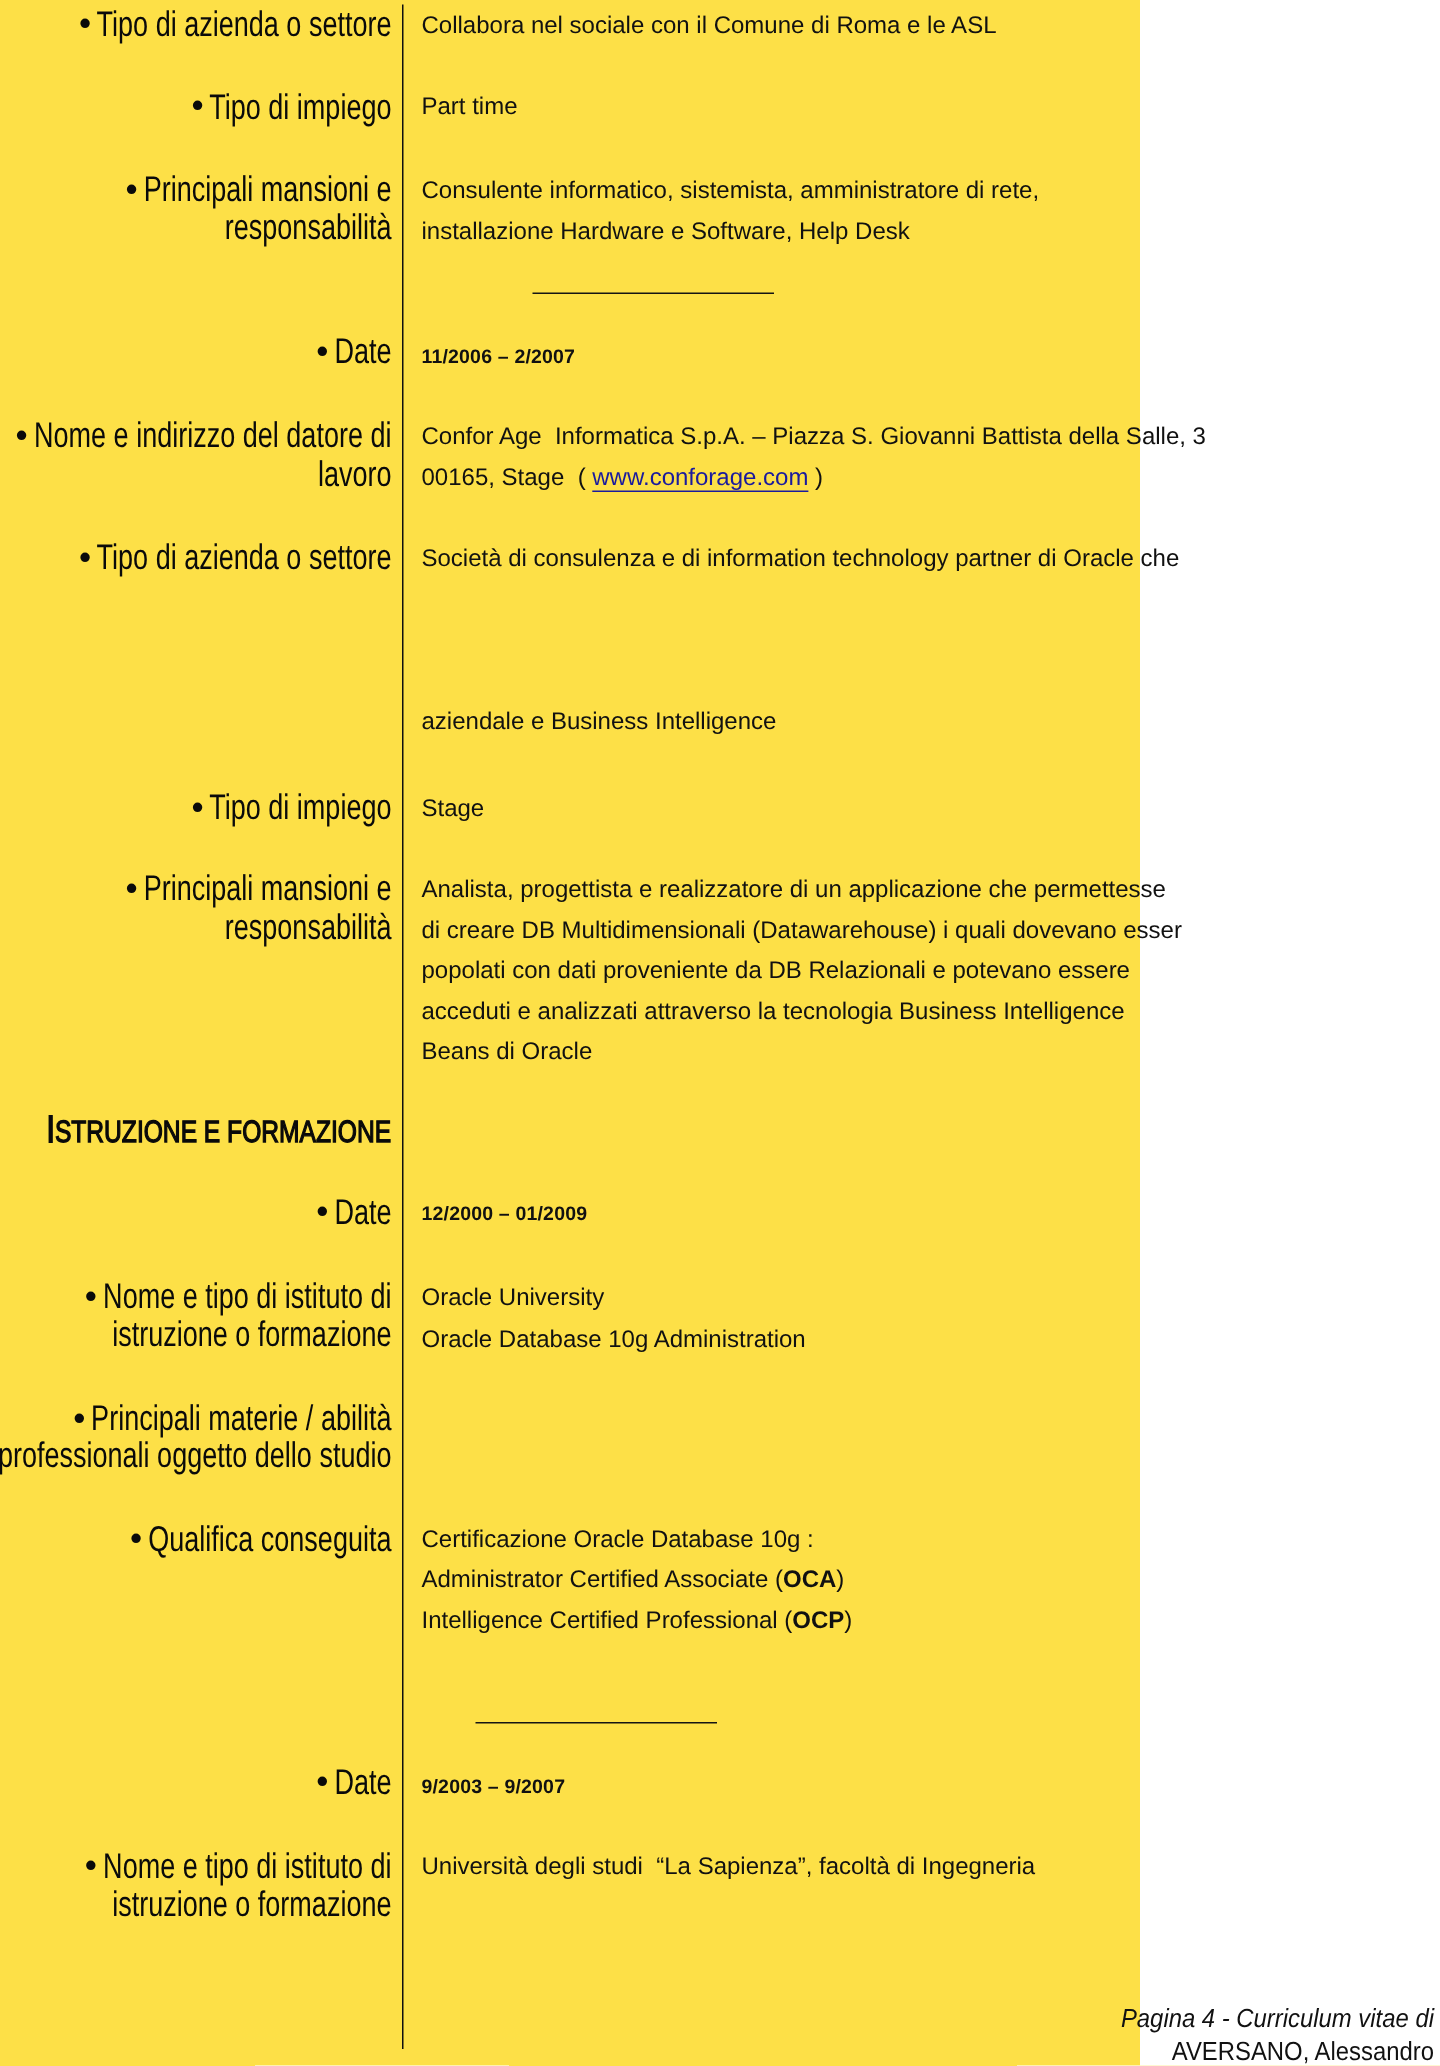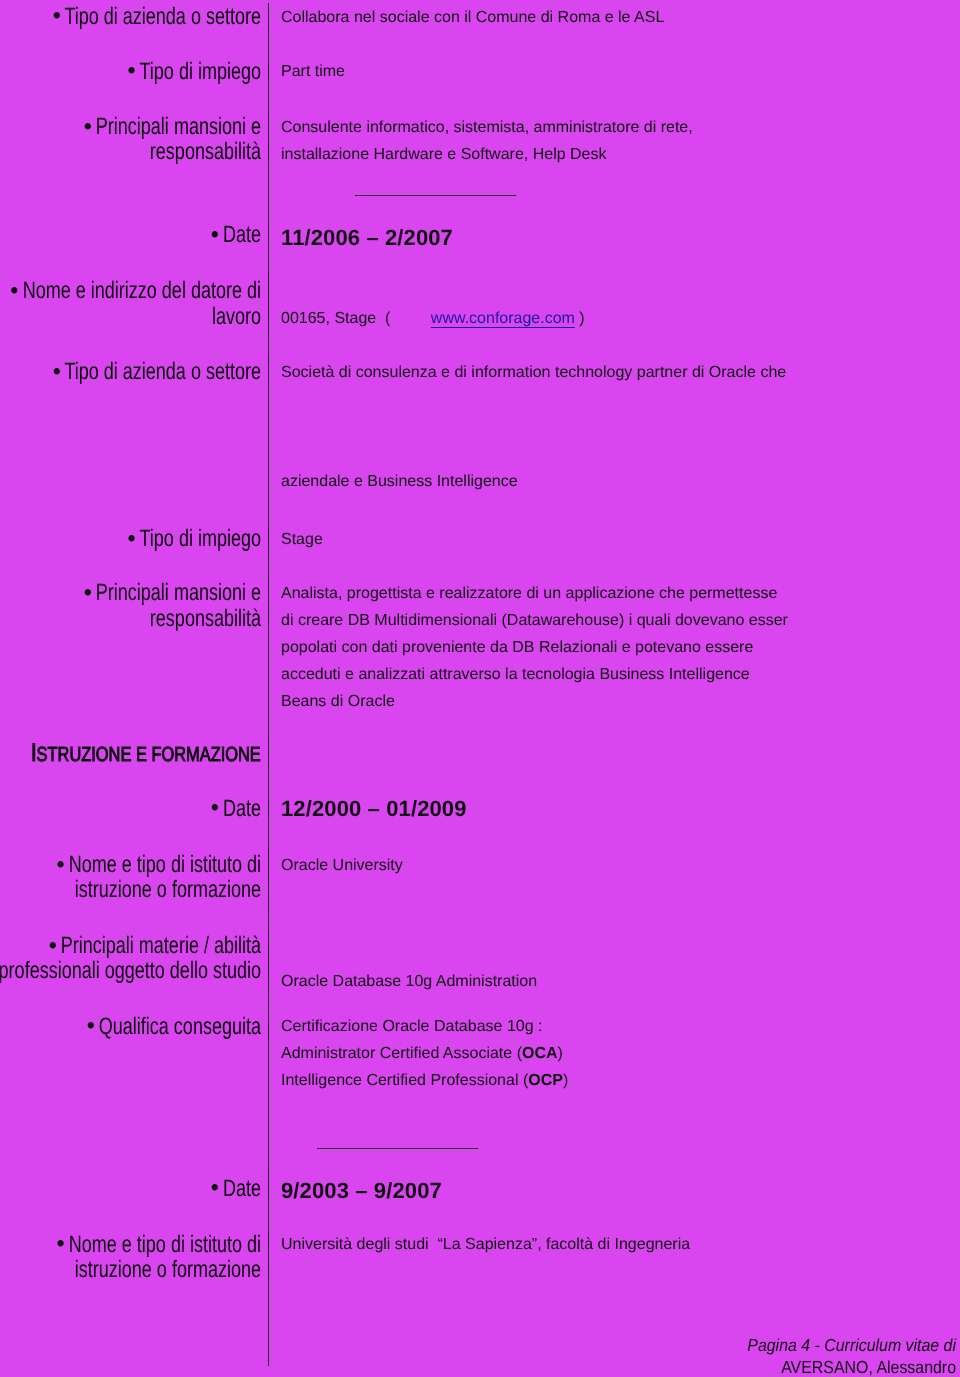--- a/index.html
+++ b/index.html
@@ -1,38 +1,38 @@
 <!DOCTYPE html>
 <html><head>
 <meta charset="utf-8">
 <style>
   html,body{margin:0;padding:0;background:#ffffff;}
   body{width:960px;height:1377px;position:relative;overflow:hidden;
        font-family:"Liberation Sans",sans-serif;color:#0d0d0d;
        -webkit-font-smoothing:antialiased;text-rendering:geometricPrecision;}
-  .page{position:absolute;left:0;top:0;width:960px;height:1377px;background:#d946ef;}
+  .page{position:absolute;left:0;top:0;width:760px;height:1377px;background:#fde047;}
 
   .divider{position:absolute;left:267.9px;top:3px;width:1.05px;height:1363px;background:#0f0f0f;}
 
   
   .lbl{position:absolute;left:-200px;width:461px;text-align:right;
        font-family:"Liberation Sans",sans-serif;font-size:23.8px;line-height:25.2px;
        letter-spacing:0px;color:#0a0a0a;white-space:pre;
        transform:scaleX(0.757);transform-origin:100% 50%;}
   .lbl i{font-style:normal;}
   .lbl .bul{display:inline-block;transform:scaleX(1.3);transform-origin:50% 50%;font-size:23.5px;margin-right:6.5px;position:relative;top:-0.2px;}
 
   
   .val{position:absolute;left:281px;font-family:"Liberation Sans",sans-serif;
        font-size:16px;line-height:27px;color:#111;white-space:pre;}
-  .val.bold{font-weight:bold;font-size:22px;letter-spacing:0.12px;}
+  .val.bold{font-weight:bold;font-size:13px;letter-spacing:0.12px;}
 
   .hr{position:absolute;height:1.25px;background:#141414;}
 
-  .lnk{color:#1a1a9e;text-decoration:underline;text-underline-offset:4.3px;text-decoration-thickness:1.3px;margin-left:36px;}
+  .lnk{color:#1a1a9e;text-decoration:underline;text-underline-offset:4.3px;text-decoration-thickness:1.3px;}
 
   .sect{position:absolute;left:30.8px;font-family:"Liberation Sans",sans-serif;
         color:#0a0a0a;white-space:pre;transform:scaleX(0.8);transform-origin:0 50%;
         line-height:26px;}
   .sect i{font-style:normal;-webkit-text-stroke:0.9px #0a0a0a;}
   .sect .big{font-size:25.2px;-webkit-text-stroke:1.2px #0a0a0a;}
   .sect .small{font-size:20.5px;}
 
   .foot{position:absolute;left:556px;width:400px;text-align:right;font-family:"Liberation Sans",sans-serif;
         font-size:17.4px;line-height:22.4px;color:#111;white-space:pre;
@@ -54,21 +54,21 @@
 
   <div class="lbl" style="top:114.2px"><span class="bul">•</span><i>Principali mansioni e</i><br><i>responsabilità</i></div>
   <div class="val" style="top:114.3px"><span>Consulente informatico, sistemista, amministratore di rete,</span><br><span>installazione Hardware e Software, Help Desk</span></div>
 
   <div class="hr" style="left:354.8px;top:194.5px;width:160.8px"></div>
 
   <div class="lbl" style="top:222.2px"><span class="bul">•</span><i>Date</i></div>
   <div class="val bold" style="top:223.7px"><span>11/2006 – 2/2007</span></div>
 
   <div class="lbl" style="top:278.4px"><span class="bul">•</span><i>Nome e indirizzo del datore di</i><br><i>lavoro</i></div>
-  <div class="val" style="top:278.3px"><br><span><span>00165, Stage  ( </span><a class="lnk" href="#">www.conforage.com</a><span> )</span></span></div>
+  <div class="val" style="top:278.3px"><span>Confor Age  Informatica S.p.A. – Piazza S. Giovanni Battista della Salle, 3</span><br><span><span>00165, Stage  ( </span><a class="lnk" href="#">www.conforage.com</a><span> )</span></span></div>
 
   <div class="lbl" style="top:359.2px"><span class="bul">•</span><i>Tipo di azienda o settore</i></div>
   <div class="val" style="top:359.3px"><span>Società di consulenza e di information technology partner di Oracle che</span><br></div>
 
   <div class="val" style="top:441px"><br><span>aziendale e Business Intelligence</span></div>
 
   <div class="lbl" style="top:526.2px"><span class="bul">•</span><i>Tipo di impiego</i></div>
   <div class="val" style="top:526.3px"><span>Stage</span></div>
 
   <div class="lbl" style="top:580.4px"><span class="bul">•</span><i>Principali mansioni e</i><br><i>responsabilità</i></div>
@@ -76,21 +76,21 @@
 
   <div class="sect" style="top:740px"><i><span class="big">I</span><span class="small">STRUZIONE E FORMAZIONE</span></i></div>
 
   <div class="lbl" style="top:795.5px"><span class="bul">•</span><i>Date</i></div>
   <div class="val bold" style="top:795.4px"><span>12/2000 – 01/2009</span></div>
 
   <div class="lbl" style="top:852.2px"><span class="bul">•</span><i>Nome e tipo di istituto di</i><br><i>istruzione o formazione</i></div>
   <div class="val" style="top:852px"><span>Oracle University</span></div>
 
   <div class="lbl" style="top:933.2px"><span class="bul">•</span><i>Principali materie / abilità</i><br><i>professionali oggetto dello studio</i></div>
-  <div class="val" style="top:968px"><span>Oracle Database 10g Administration</span></div>
+  <div class="val" style="top:880px"><span>Oracle Database 10g Administration</span></div>
 
   <div class="lbl" style="top:1013.5px"><span class="bul">•</span><i>Qualifica conseguita</i></div>
   <div class="val" style="top:1013.3px"><span>Certificazione Oracle Database 10g :</span><br><span><span>Administrator Certified Associate (</span><b>OCA</b><span>)</span></span><br><span><span>Intelligence Certified Professional (</span><b>OCP</b><span>)</span></span></div>
 
   <div class="hr" style="left:316.7px;top:1147.9px;width:161.3px"></div>
 
   <div class="lbl" style="top:1175.5px"><span class="bul">•</span><i>Date</i></div>
   <div class="val bold" style="top:1176.7px"><span>9/2003 – 9/2007</span></div>
 
   <div class="lbl" style="top:1231.5px"><span class="bul">•</span><i>Nome e tipo di istituto di</i><br><i>istruzione o formazione</i></div>

